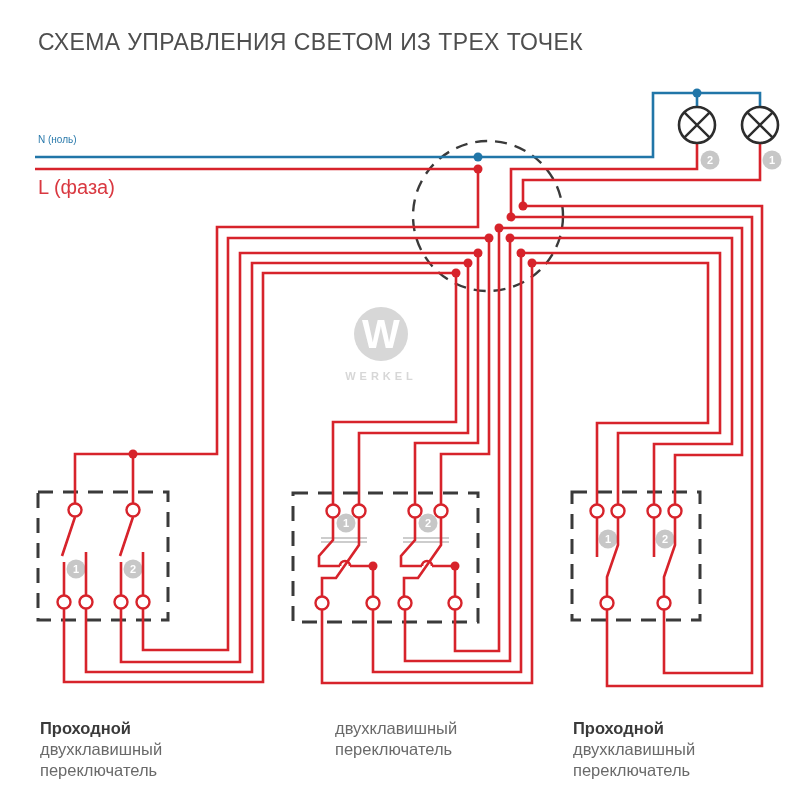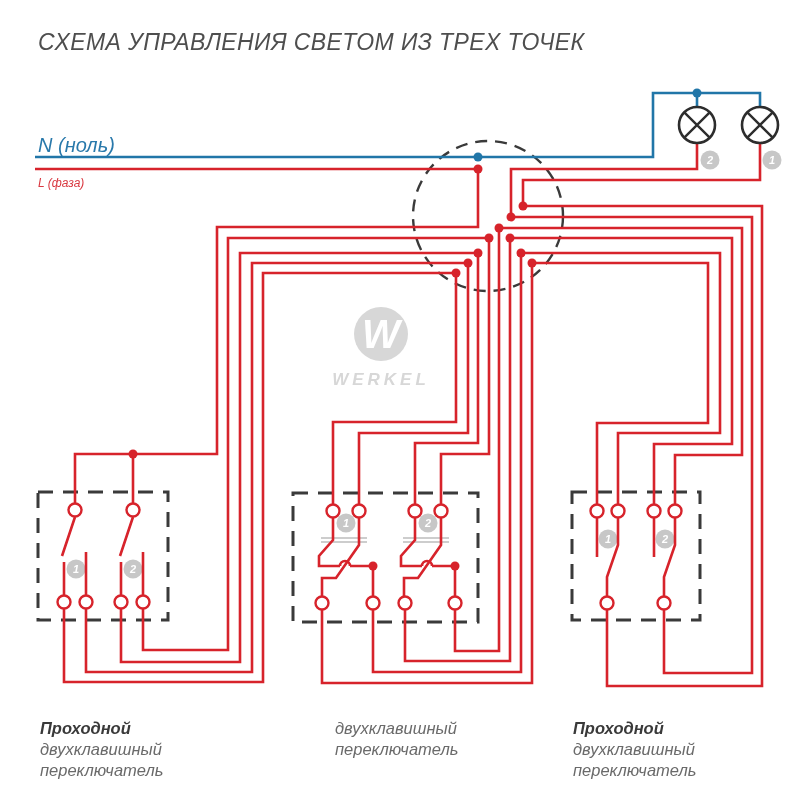--- a/index.html
+++ b/index.html
@@ -1,27 +1,27 @@
 <!DOCTYPE html>
 <html><head>
 <meta charset="utf-8">
 <style>
   html,body{margin:0;padding:0;background:#ffffff;}
   .stage{position:relative;width:800px;height:800px;background:#ffffff;overflow:hidden;
-         font-family:"Liberation Sans",sans-serif;font-style:italic;}
+         font-family:"Liberation Sans",sans-serif;}
   .stage svg{position:absolute;left:0;top:0;}
   svg text{font-family:"Liberation Sans",sans-serif;}
   .page-title{position:absolute;left:38px;top:29px;font-size:23px;font-weight:500;
               letter-spacing:.4px;color:#4e4e4e;white-space:nowrap;}
-  .n-label{position:absolute;left:38px;top:134px;font-size:20px;color:#2979ab;}
-  .l-label{position:absolute;left:38px;top:176px;font-size:12px;color:#d93840;}
+  .n-label{position:absolute;left:38px;top:134px;font-size:10px;color:#2979ab;}
+  .l-label{position:absolute;left:38px;top:176px;font-size:20px;color:#d93840;}
   .logo{position:absolute;left:331px;top:307px;width:100px;text-align:center;}
   .logo-mark{width:54px;height:54px;border-radius:50%;background:#d7d7d7;margin:0 auto;
              line-height:54px;text-align:center;color:#ffffff;font-size:40px;font-weight:bold;}
-  .logo-text{margin-top:9px;font-size:17px;font-weight:bold;letter-spacing:4px;color:#d7d7d7;}
+  .logo-text{margin-top:9px;font-size:11px;font-weight:bold;letter-spacing:4px;color:#d7d7d7;}
   .footer-block{position:absolute;top:705px;width:230px;font-size:16.5px;line-height:21px;color:#6a6a6a;margin-top:13px;}
   .footer-block .fb-title{font-weight:bold;color:#3a3a3a;}
   .fb-1{left:40px;} .fb-2{left:335px;} .fb-3{left:573px;}
 </style>
 </head>
 <body>
 
 <div class="stage">
 
   <div class="page-title">СХЕМА УПРАВЛЕНИЯ СВЕТОМ ИЗ ТРЕХ ТОЧЕК</div>

